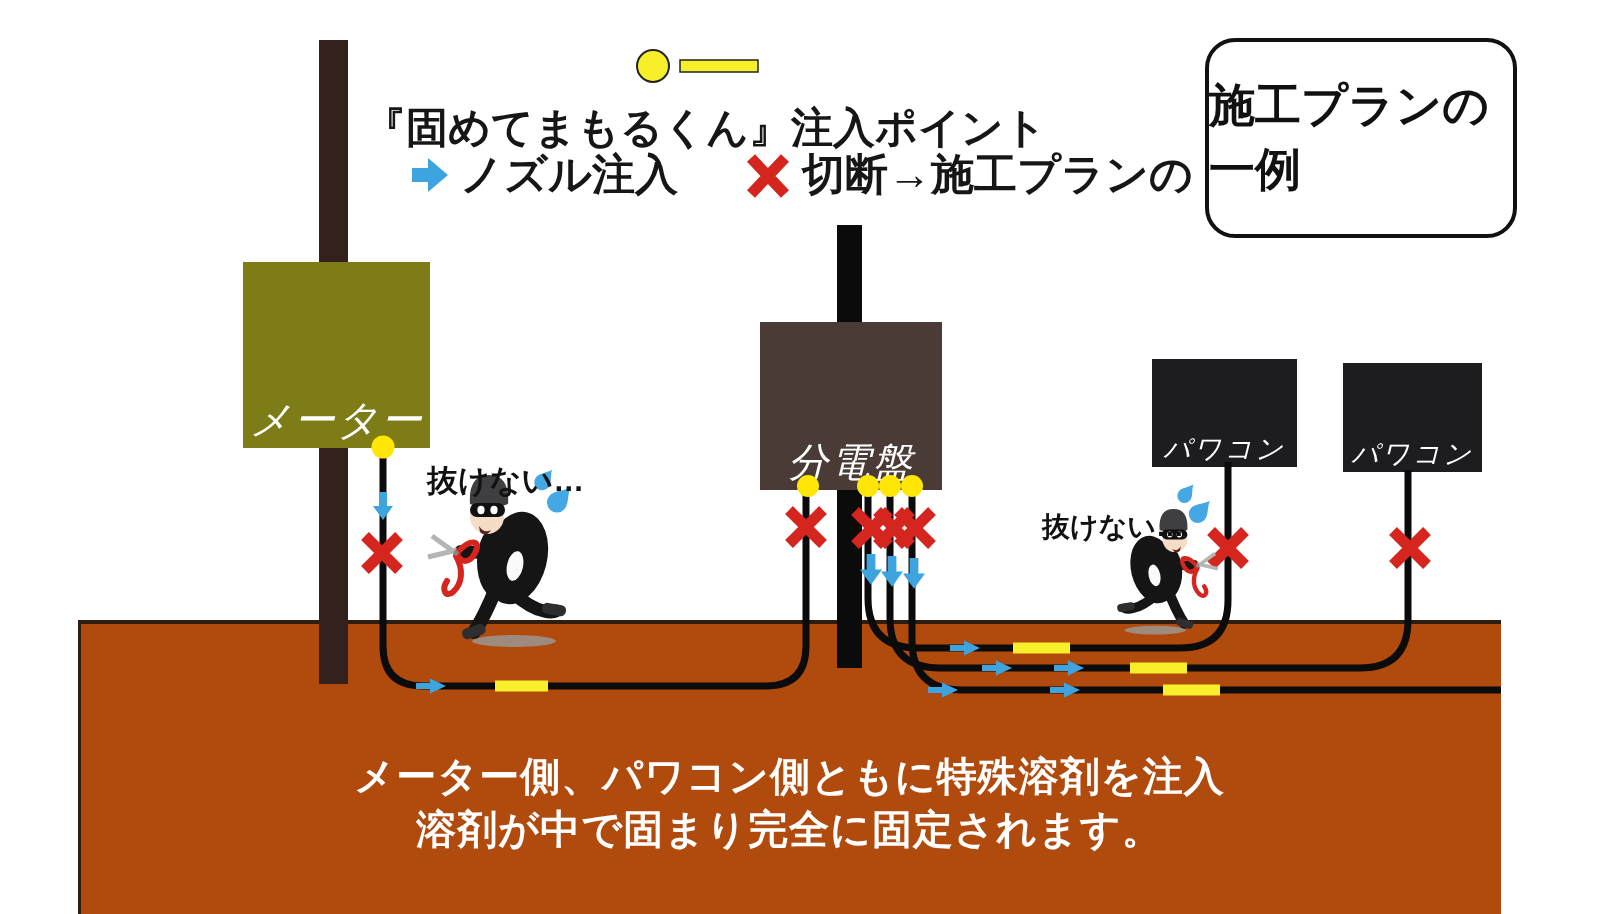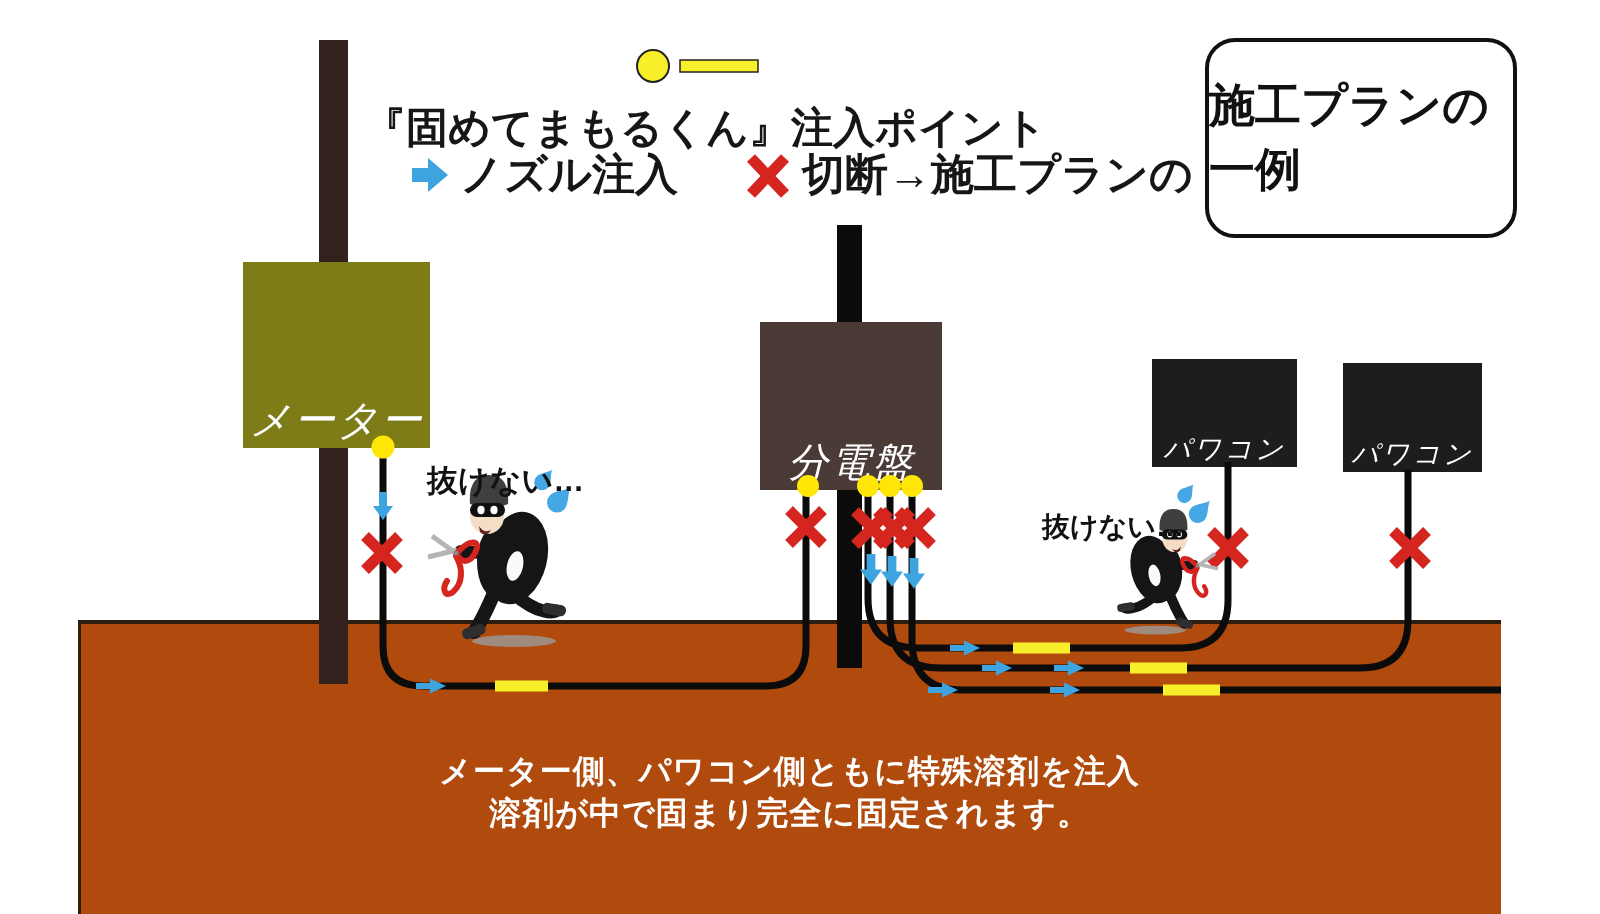--- a/index.html
+++ b/index.html
@@ -59,21 +59,21 @@
              align-items:flex-start;justify-content:center;font-family:"Liberation Serif","DejaVu Serif",serif;
              font-weight:bold;font-size:46px;line-height:1.4;color:#111;box-sizing:border-box;}
 
   
   .speech{position:absolute;z-index:5;font-weight:bold;color:#111;margin-top:40px;}
   .speech.s1{left:427px;top:420px;font-size:31px;}
   .speech.s2{left:1042px;top:468px;font-size:28px;}
 
   
   .caption{position:absolute;left:78px;top:750px;width:1423px;text-align:center;z-index:5;
-           color:#ffffff;font-weight:bold;font-size:32px;line-height:1.32;letter-spacing:1px;}
+           color:#ffffff;font-weight:bold;font-size:40px;line-height:1.32;letter-spacing:1px;}
   .caption span{display:block;}
 </style>
 </head>
 <body>
 
 <div id="stage">
 
   <div class="ground"></div>
 
   <div class="pole wood"></div>

